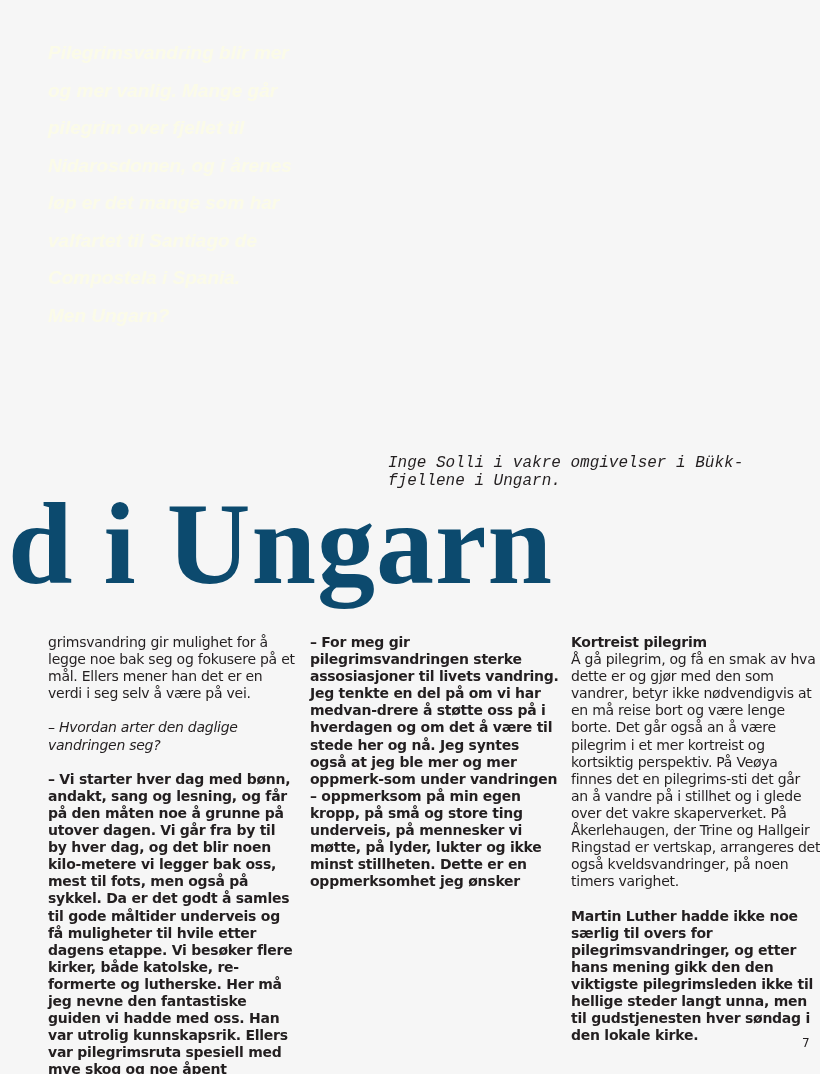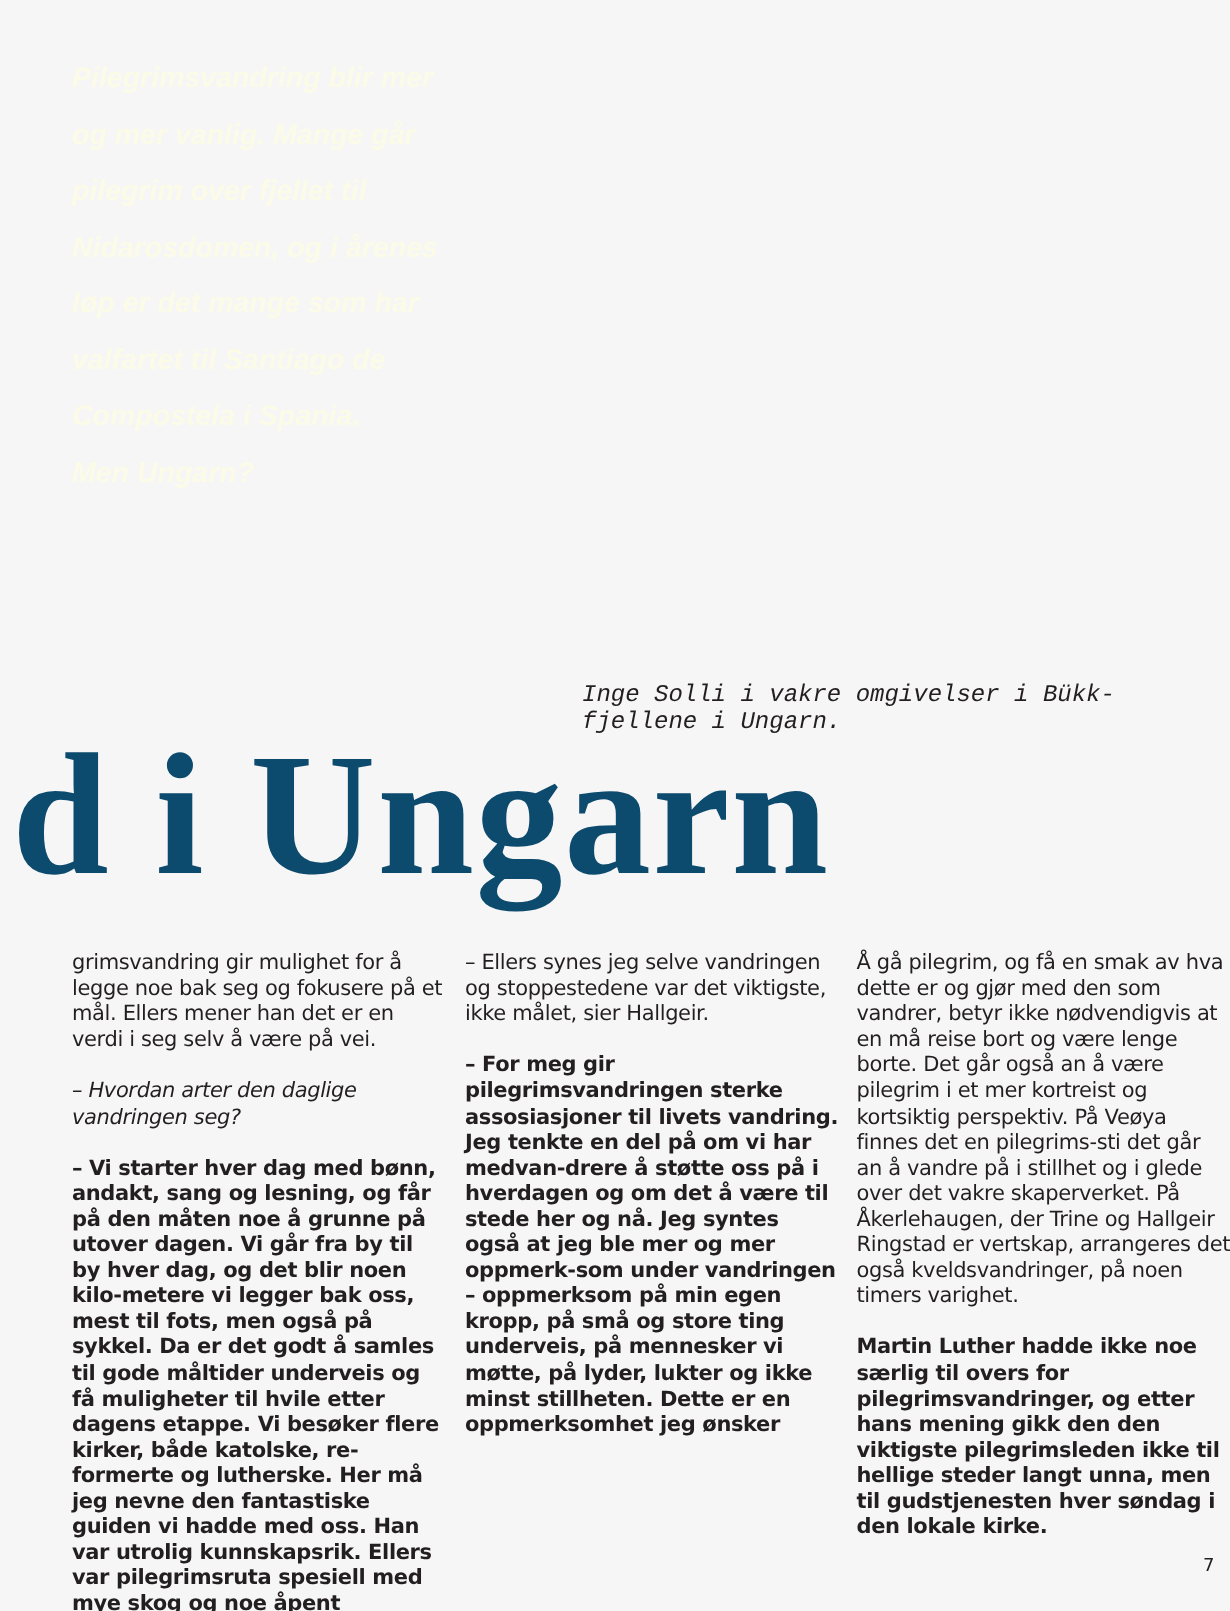--- a/index.html
+++ b/index.html
@@ -65,24 +65,24 @@
 
 <div class="col c1">
   <p>grimsvandring gir mulighet for å legge noe bak seg og fokusere på et mål. Ellers mener han det er en verdi i seg selv å være på vei.</p>
   <p>
     <span class="q">– Hvordan arter den daglige vandringen seg?</span>
   </p>
   <p class="nogap">–  Vi starter hver dag med bønn, andakt, sang og lesning, og får på den måten noe å grunne på utover dagen. Vi går fra by til by hver dag, og det blir noen kilo-metere vi legger bak oss, mest til fots, men også på sykkel. Da er det godt å samles til gode måltider underveis og få muligheter til hvile etter dagens etappe. Vi besøker flere kirker, både katolske, re-formerte og lutherske. Her må jeg nevne den fantastiske guiden vi hadde med oss. Han var utrolig kunnskapsrik. Ellers var pilegrimsruta spesiell med mye skog og noe åpent landskap, forteller</p>
 </div>
 
 <div class="col c2">
-  <p>– Ellers synes jeg selve vandringen og stoppestedene var det viktigste, ikke målet, sier Hallgeir.</p>
   <p class="nogap">– For meg gir pilegrimsvandringen sterke assosiasjoner til livets vandring. Jeg tenkte en del på om vi har medvan-drere å støtte oss på i hverdagen og om det å være til stede her og nå. Jeg syntes også at jeg ble mer og mer oppmerk-som under vandringen – oppmerksom på min egen kropp, på små og store ting underveis, på mennesker vi møtte, på lyder, lukter og ikke minst stillheten. Dette er en oppmerksomhet jeg ønsker</p>
 </div>
 
 <div class="col c3">
   <p>
+    <span class="sub">Kortreist pilegrim</span>
     <span>Å gå pilegrim, og få en smak av hva dette er og gjør med den som vandrer, betyr ikke nødvendigvis at en må reise bort og være lenge borte. Det går også an å være pilegrim i et mer kortreist og kortsiktig perspektiv. På Veøya finnes det en pilegrims-sti det går an å vandre på i stillhet og i glede over det vakre skaperverket. På Åkerlehaugen, der Trine og Hallgeir Ringstad er vertskap, arrangeres det også kveldsvandringer, på noen timers varighet.</span>
   </p>
   <p class="nogap">Martin Luther hadde ikke noe særlig til overs for pilegrimsvandringer, og etter hans mening gikk den den viktigste pilegrimsleden ikke til hellige steder langt unna, men til gudstjenesten hver søndag i den lokale kirke.</p>
 </div>
 
 <div class="pagenum">7</div>
 
 </body></html>

